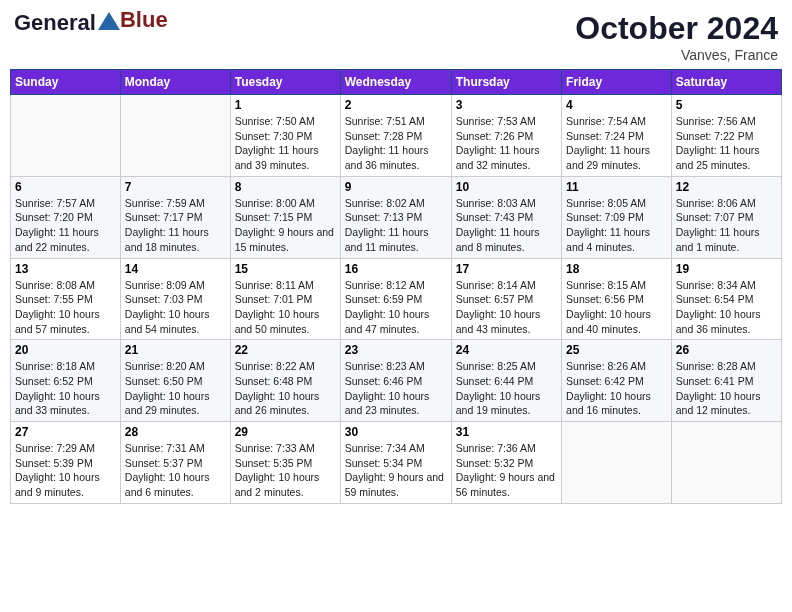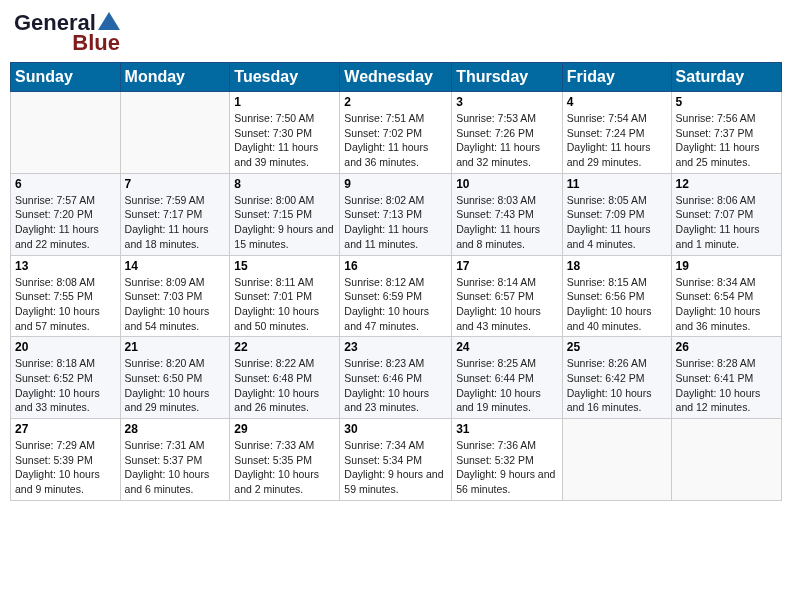--- a/index.html
+++ b/index.html
@@ -12,46 +12,45 @@
     }
     .header {
       display: flex;
       justify-content: space-between;
       align-items: flex-start;
       margin-bottom: 6px;
       padding: 0 4px;
     }
     .logo {
       display: flex;
-      flex-direction: column;
-      align-items: flex-end;
+      align-items: center;
     }
     .title-block {
       text-align: right;
     }
     .month-title {
       font-size: 32px;
       font-weight: bold;
       color: #1a1a2e;
     }
     .location {
       font-size: 14px;
       color: #444;
     }
     table {
       width: 100%;
       border-collapse: collapse;
       font-size: 11px;
     }
     thead th {
-      background-color: #0369a1;
+      background-color: #6d28d9;
       color: #fff;
       padding: 5px 4px;
       text-align: left;
-      font-size: 16px;
+      font-size: 12px;
       font-weight: bold;
       border: 1px solid #1a4d85;
       margin-top: 40px;
     }
     tbody td {
       border: 1px solid #ccc;
       vertical-align: top;
       padding: 3px 4px;
       width: 113px;
       min-height: 80px;
@@ -81,20 +80,24 @@
 <div class="header">
   <div class="logo">
     <div style="display:flex; align-items:flex-start;">
       <span style="font-size:22px; font-weight:bold; color:#1a1a2e;">General</span>
       <svg width="22" height="18" viewBox="0 0 22 18" style="margin-left:2px; margin-top:2px;">
         <polygon points="0,18 11,0 22,18" fill="#2566a8"></polygon>
       </svg>
     </div>
     <div style="font-size:22px; font-weight:bold; color:#7f1d1d; margin-top:-6px; margin-left:0;">Blue</div>
   </div>
+  <div class="title-block">
+    <div class="month-title">October 2024</div>
+    <div class="location">Vanves, France</div>
+  </div>
 </div>
 
 <table>
   <thead>
     <tr>
     <th>Sunday</th>
         <th>Monday</th>
         <th>Tuesday</th>
         <th>Wednesday</th>
         <th>Thursday</th>
@@ -111,21 +114,21 @@
         <div class="day-info">
           <span>Sunrise: 7:50 AM</span><br>
           <span>Sunset: 7:30 PM</span><br>
           <span>Daylight: 11 hours and 39 minutes.</span>
         </div>
       </td>
         <td>
         <span class="day-num">2</span>
         <div class="day-info">
           <span>Sunrise: 7:51 AM</span><br>
-          <span>Sunset: 7:02 PM</span><br>
+          <span>Sunset: 7:28 PM</span><br>
           <span>Daylight: 11 hours and 36 minutes.</span>
         </div>
       </td>
         <td>
         <span class="day-num">3</span>
         <div class="day-info">
           <span>Sunrise: 7:53 AM</span><br>
           <span>Sunset: 7:26 PM</span><br>
           <span>Daylight: 11 hours and 32 minutes.</span>
         </div>
@@ -135,21 +138,21 @@
         <div class="day-info">
           <span>Sunrise: 7:54 AM</span><br>
           <span>Sunset: 7:24 PM</span><br>
           <span>Daylight: 11 hours and 29 minutes.</span>
         </div>
       </td>
         <td>
         <span class="day-num">5</span>
         <div class="day-info">
           <span>Sunrise: 7:56 AM</span><br>
-          <span>Sunset: 7:37 PM</span><br>
+          <span>Sunset: 7:22 PM</span><br>
           <span>Daylight: 11 hours and 25 minutes.</span>
         </div>
       </td>
       </tr>
       <tr>
         <td>
         <span class="day-num">6</span>
         <div class="day-info">
           <span>Sunrise: 7:57 AM</span><br>
           <span>Sunset: 7:20 PM</span><br>

